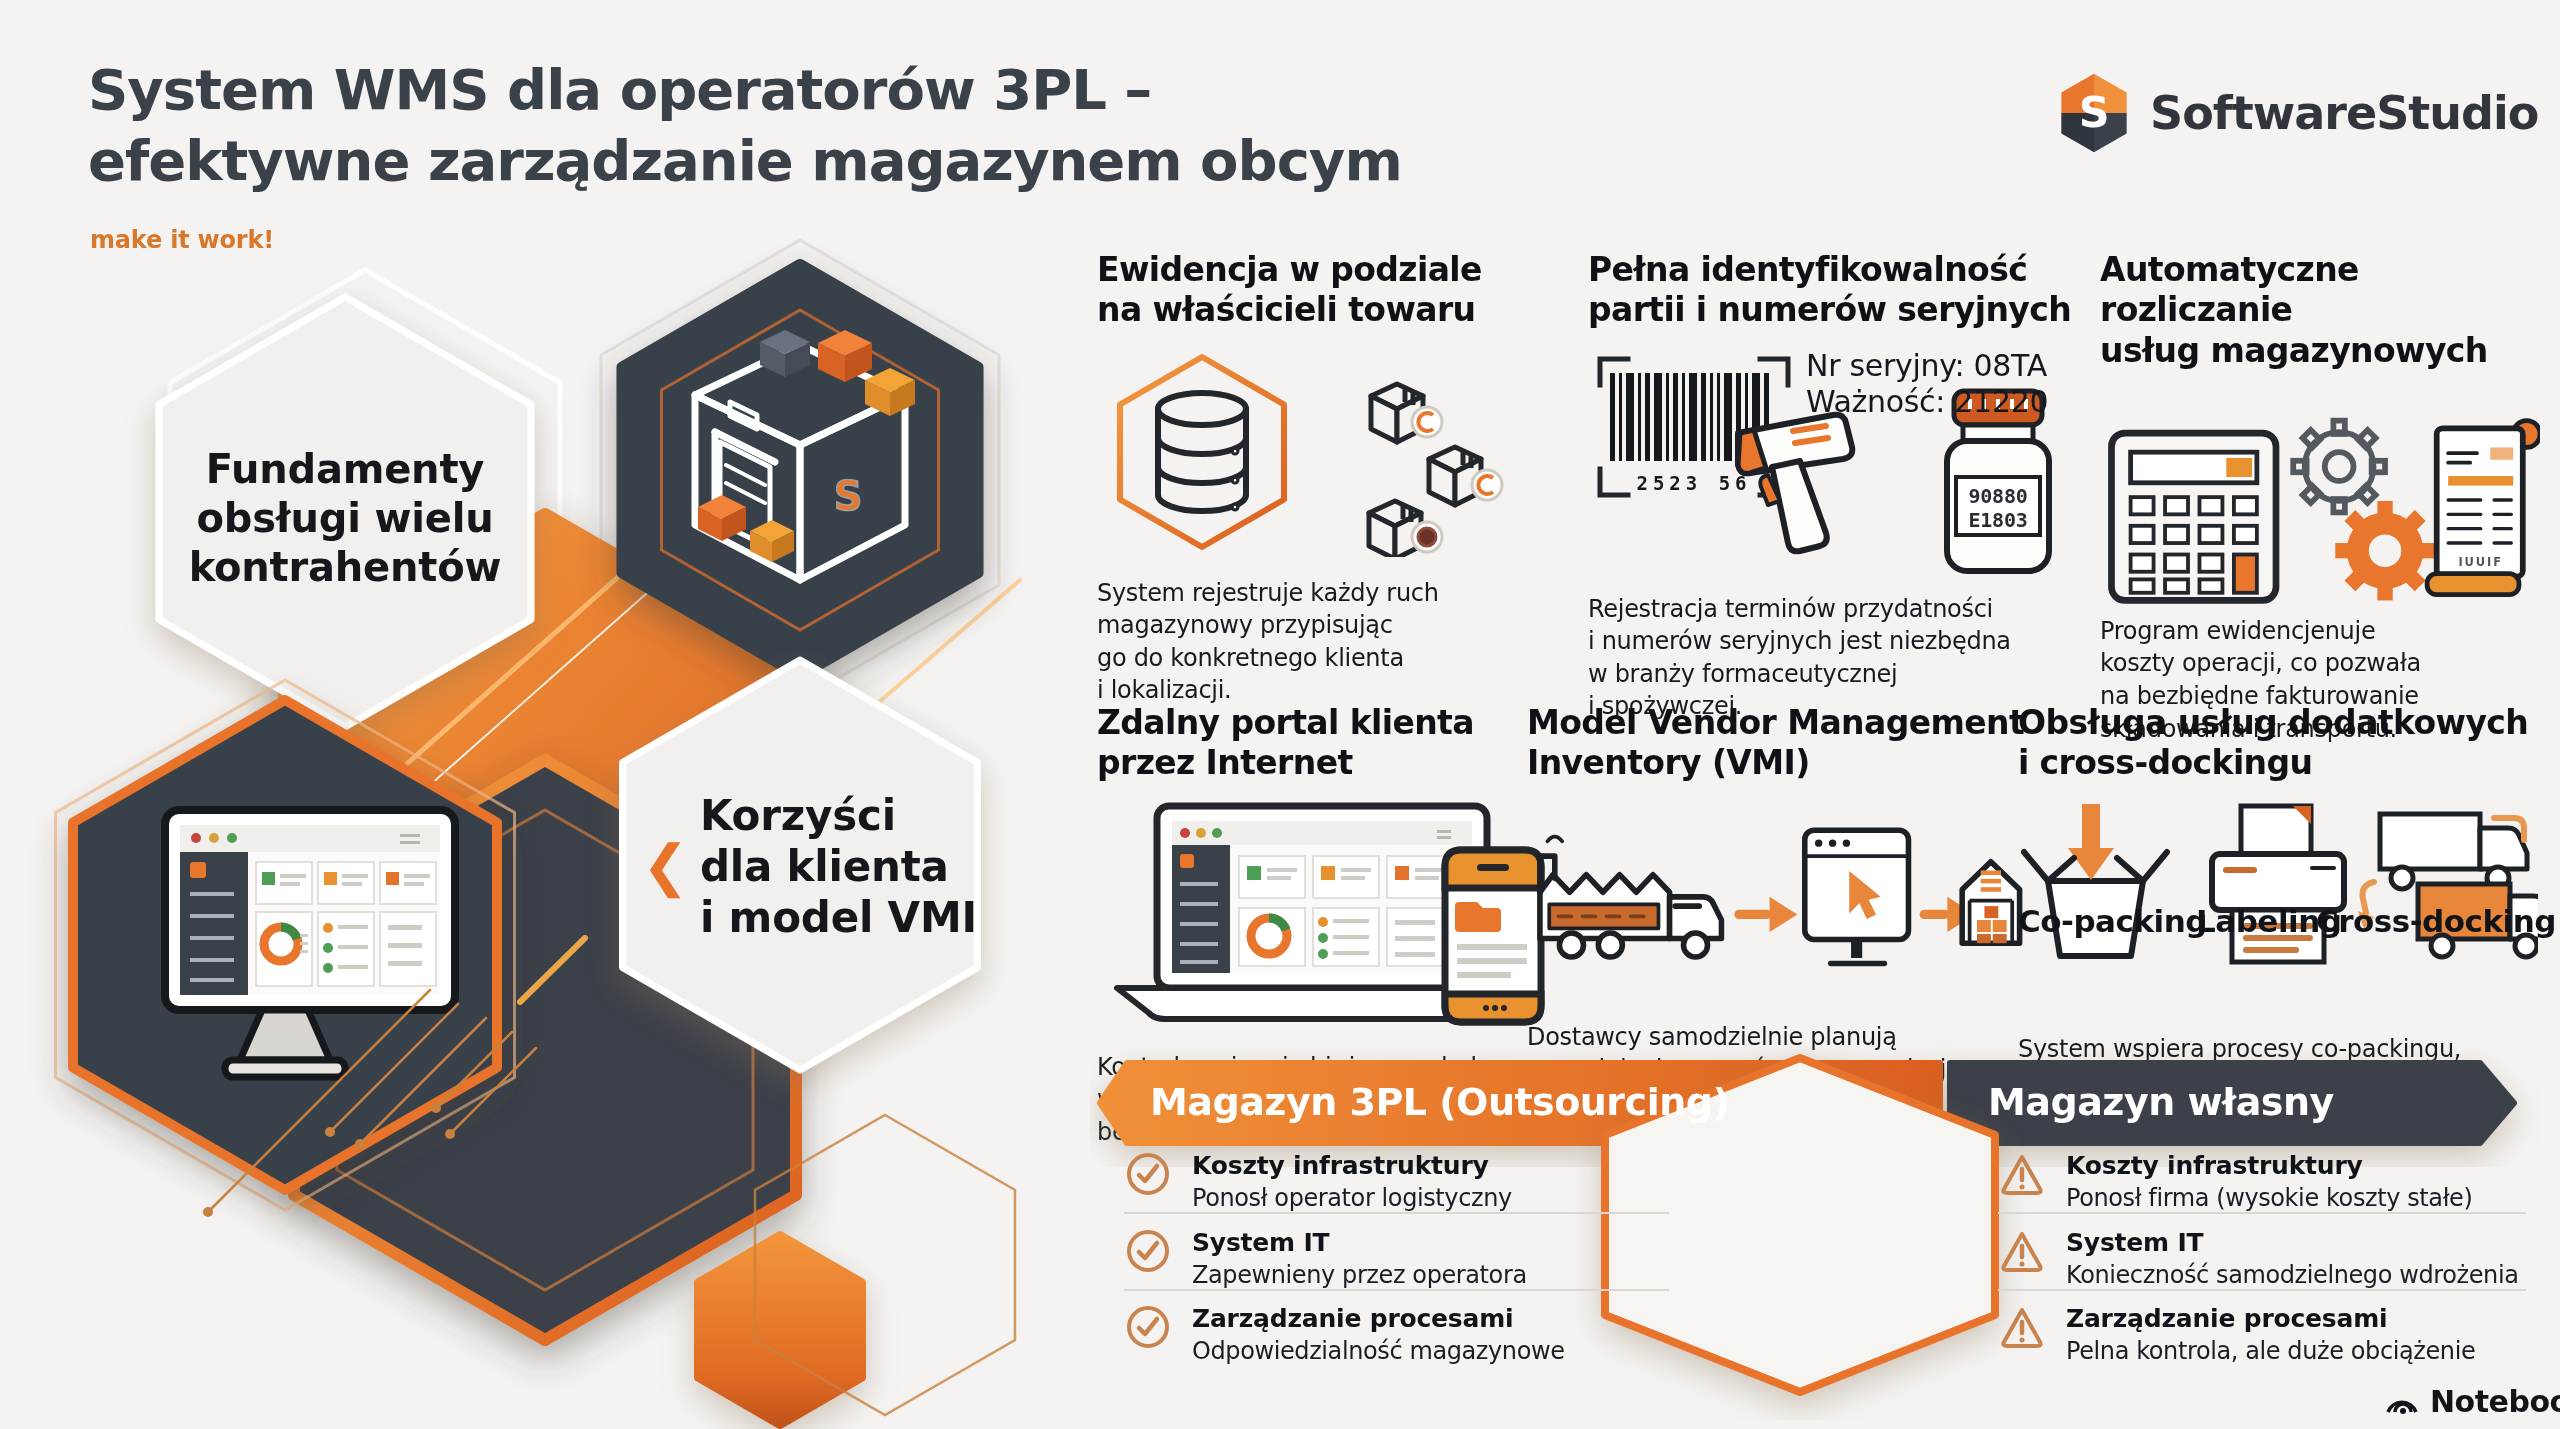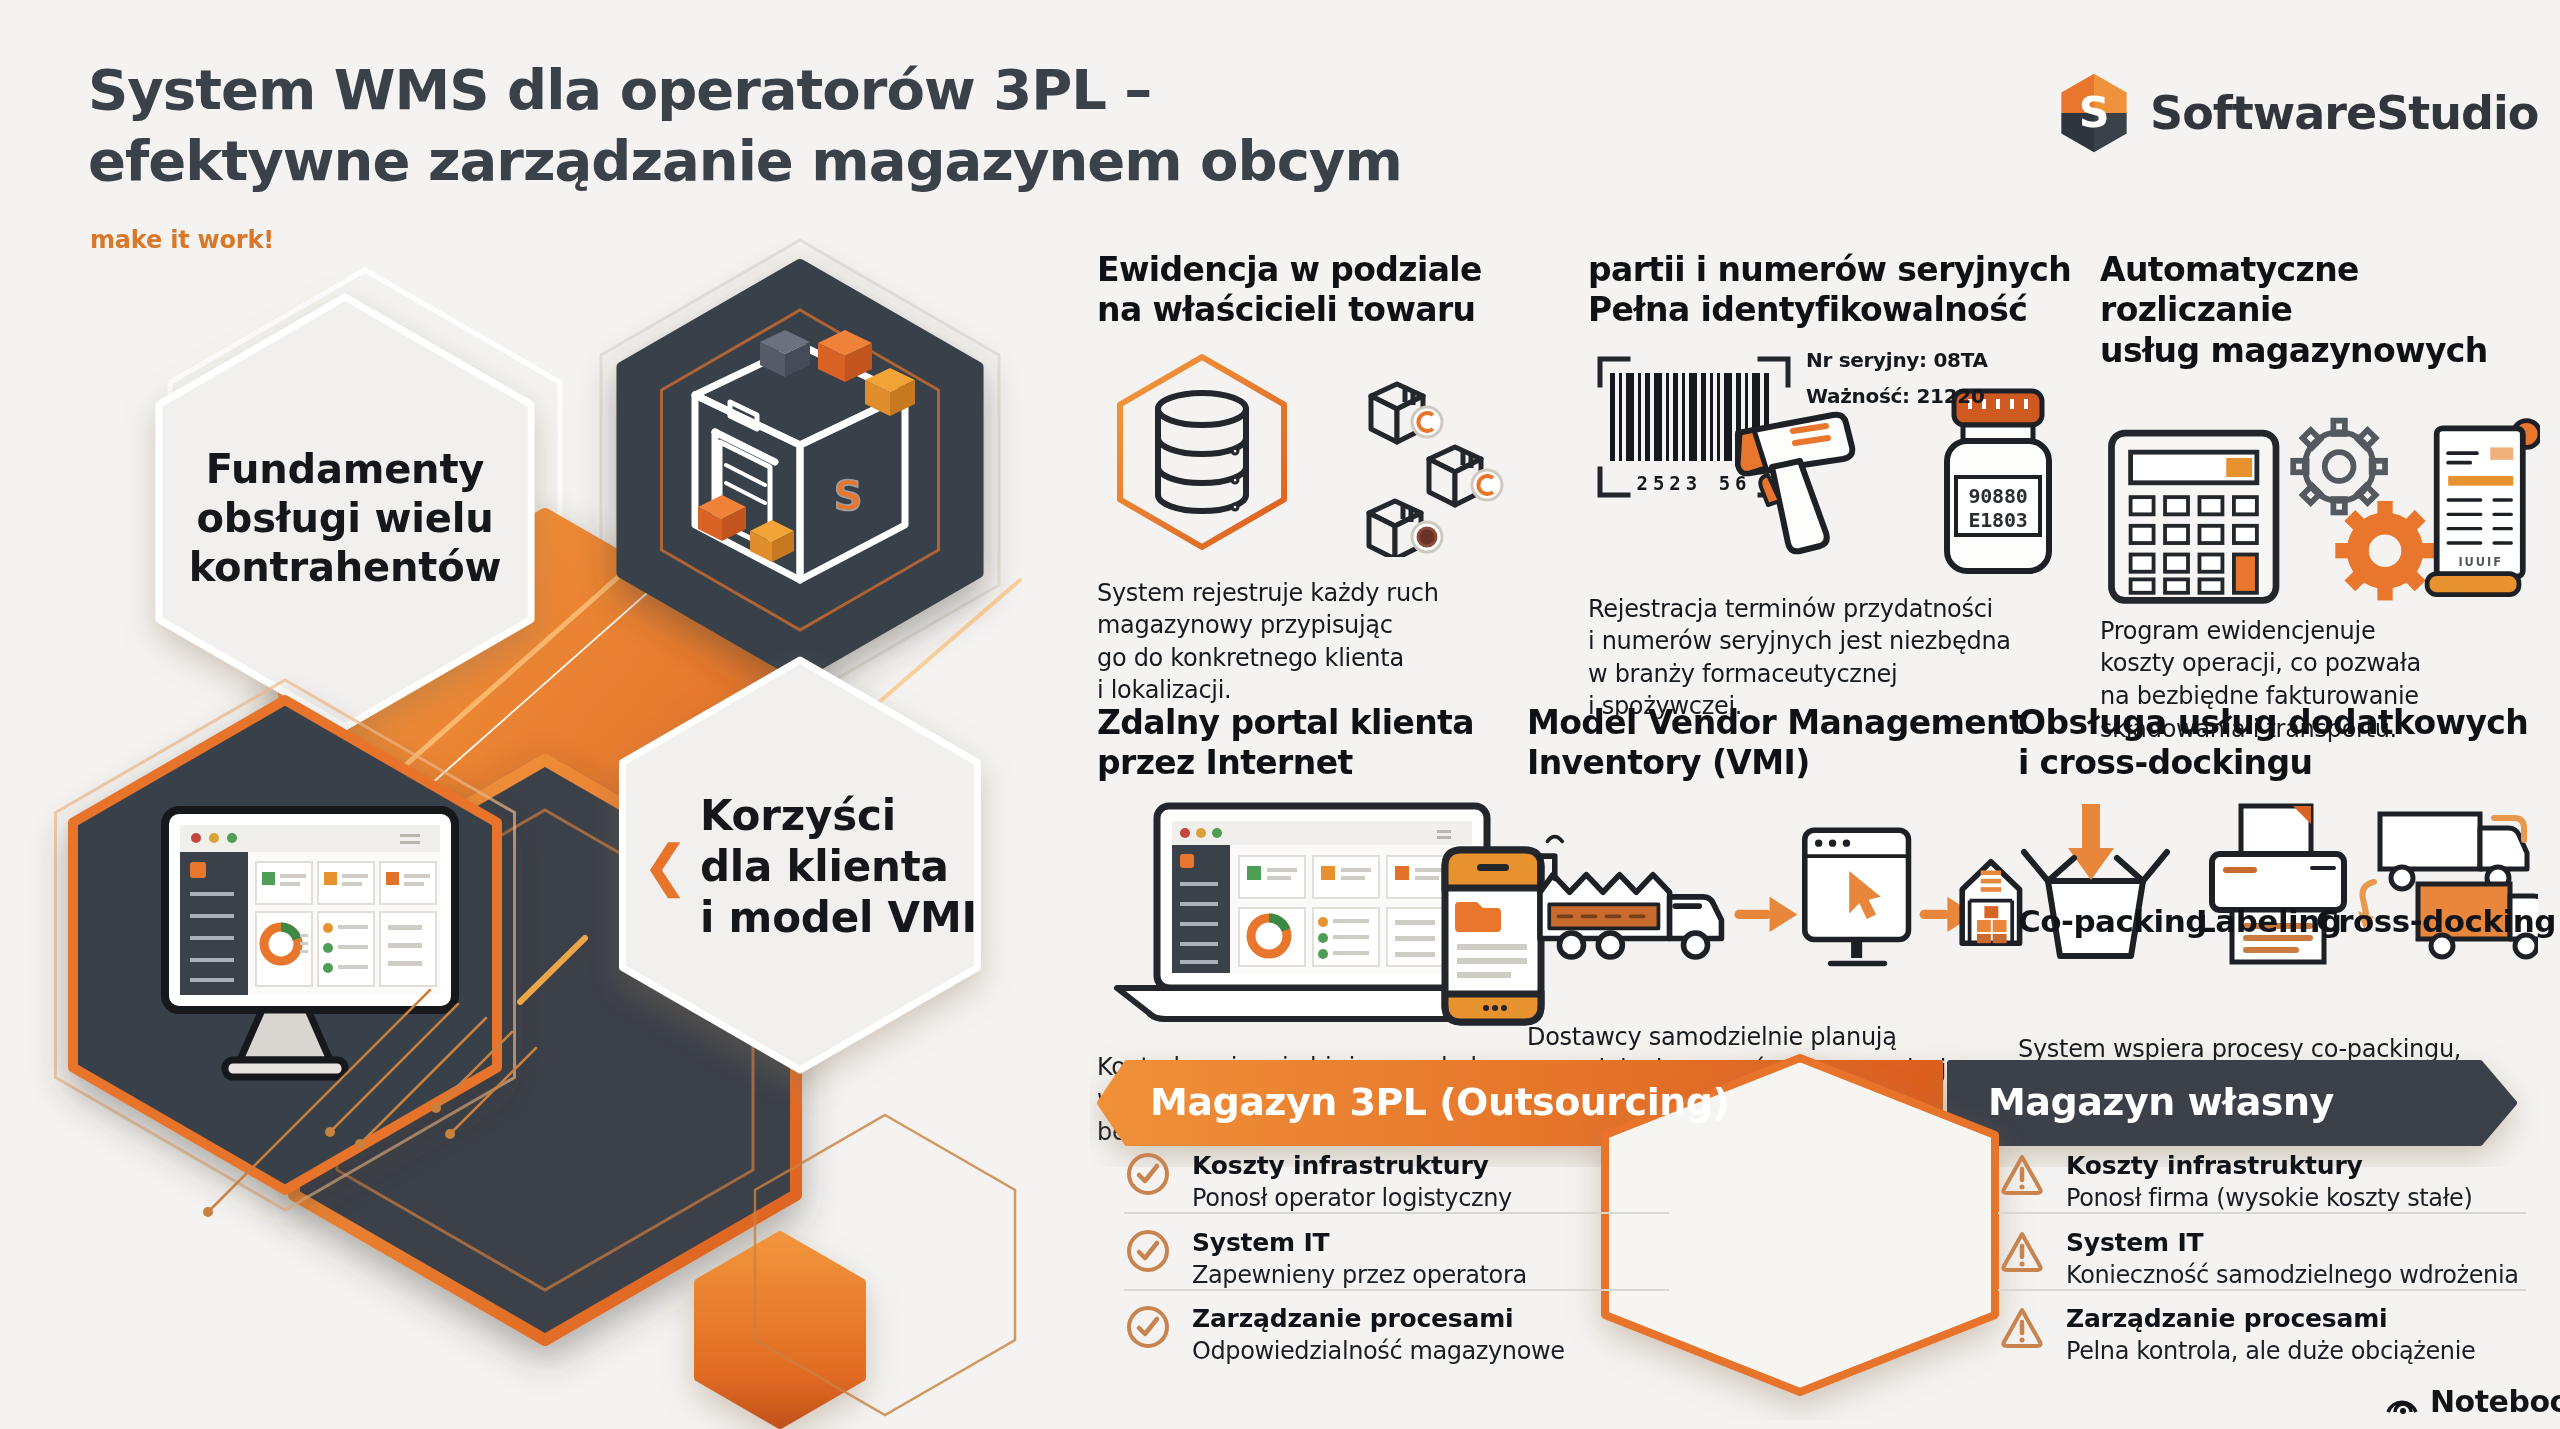--- a/index.html
+++ b/index.html
@@ -8,21 +8,21 @@
   .abs{position:absolute;}
   .title{font-size:56px;font-weight:700;color:#3A4149;line-height:1.26;letter-spacing:-1px;}
   .tagline{font-size:24px;font-weight:700;color:#D9782A;}
   .brand{display:flex;align-items:center;gap:14px;}
   .brand-name{font-size:46px;font-weight:600;color:#32363C;letter-spacing:-1px;text-align:right;}
   .hexlabel{font-weight:700;color:#15171B;text-align:center;line-height:1.22;font-size:40px;}
   .hexlabel-left{font-weight:700;color:#15171B;text-align:left;line-height:1.22;font-size:42px;}
   .chev{font-size:56px;color:#E8742B;font-weight:700;line-height:1;}
   .feat-title{font-size:33px;font-weight:700;color:#0F1115;line-height:1.22;letter-spacing:-0.6px;}
   .feat-desc{font-size:24px;font-weight:500;color:#16191E;line-height:1.36;letter-spacing:-0.3px;}
-  .f2-label{font-size:20px;font-weight:700;color:#15181D;letter-spacing:-0.3px;}
+  .f2-label{font-size:30px;font-weight:400;color:#15181D;letter-spacing:-0.3px;}
   .sub-label{font-size:31px;font-weight:600;color:#101318;letter-spacing:-0.5px;}
   .banner-text{font-size:38px;font-weight:700;color:#FFFFFF;letter-spacing:-0.5px;}
   .banner-box{display:flex;align-items:center;height:80px;}
   .cmp-hex-text{font-size:37px;font-weight:700;color:#101318;text-align:center;line-height:1.24;}
   .item{display:flex;gap:20px;}
   .item-title{font-size:25px;font-weight:700;color:#101318;line-height:1.3;}
   .item-sub{font-size:24px;font-weight:400;color:#1A1D23;line-height:1.3;letter-spacing:-0.4px;}
   .divider{position:absolute;height:2px;background:#DAD7D2;}
   .footer{display:flex;align-items:center;gap:10px;font-size:30px;font-weight:700;color:#121417;letter-spacing:-0.5px;}
   svg{display:block;}
@@ -266,22 +266,22 @@
     <div class="feat-desc" style="margin-top:20px;">
       <div>System rejestruje każdy ruch</div>
       <div>magazynowy przypisując</div>
       <div>go do konkretnego klienta</div>
       <div>i lokalizacji.</div>
     </div>
   </div>
 
   <div class="abs" style="left:1588px;top:250px;width:500px;">
     <div class="feat-title">
+      <div>Pełna identyfikowalność</div>
       <div>partii i numerów seryjnych</div>
-      <div>Pełna identyfikowalność</div>
     </div>
     <svg width="470" height="230" viewBox="0 0 470 230" style="margin-top:14px;">
       <g>
         <g stroke="#23262B" stroke-width="5" fill="none" stroke-linecap="square">
           <path d="M12,40 V14 H40"></path>
             <path d="M172,14 H200 V40"></path>
             <path d="M12,124 V150 H40"></path>
             <path d="M200,124 V150 H172"></path>
         </g>
         <g fill="#15181C">

